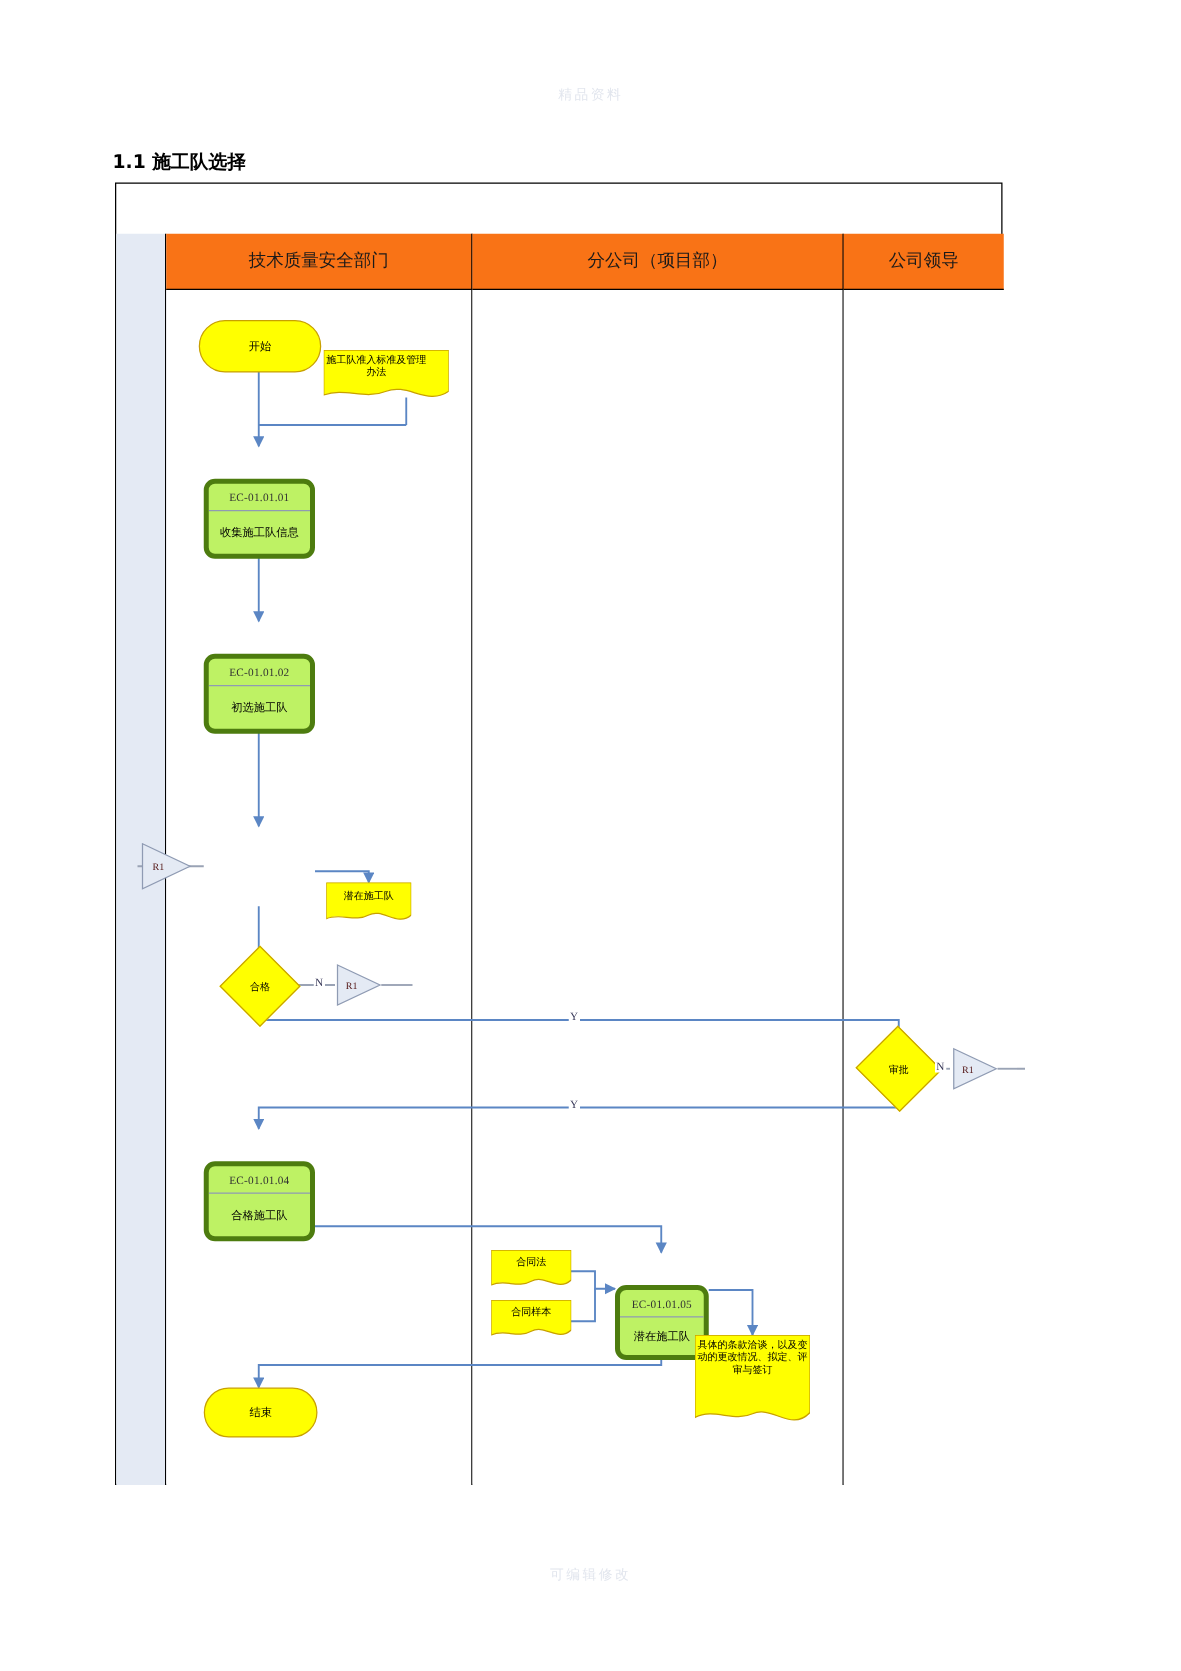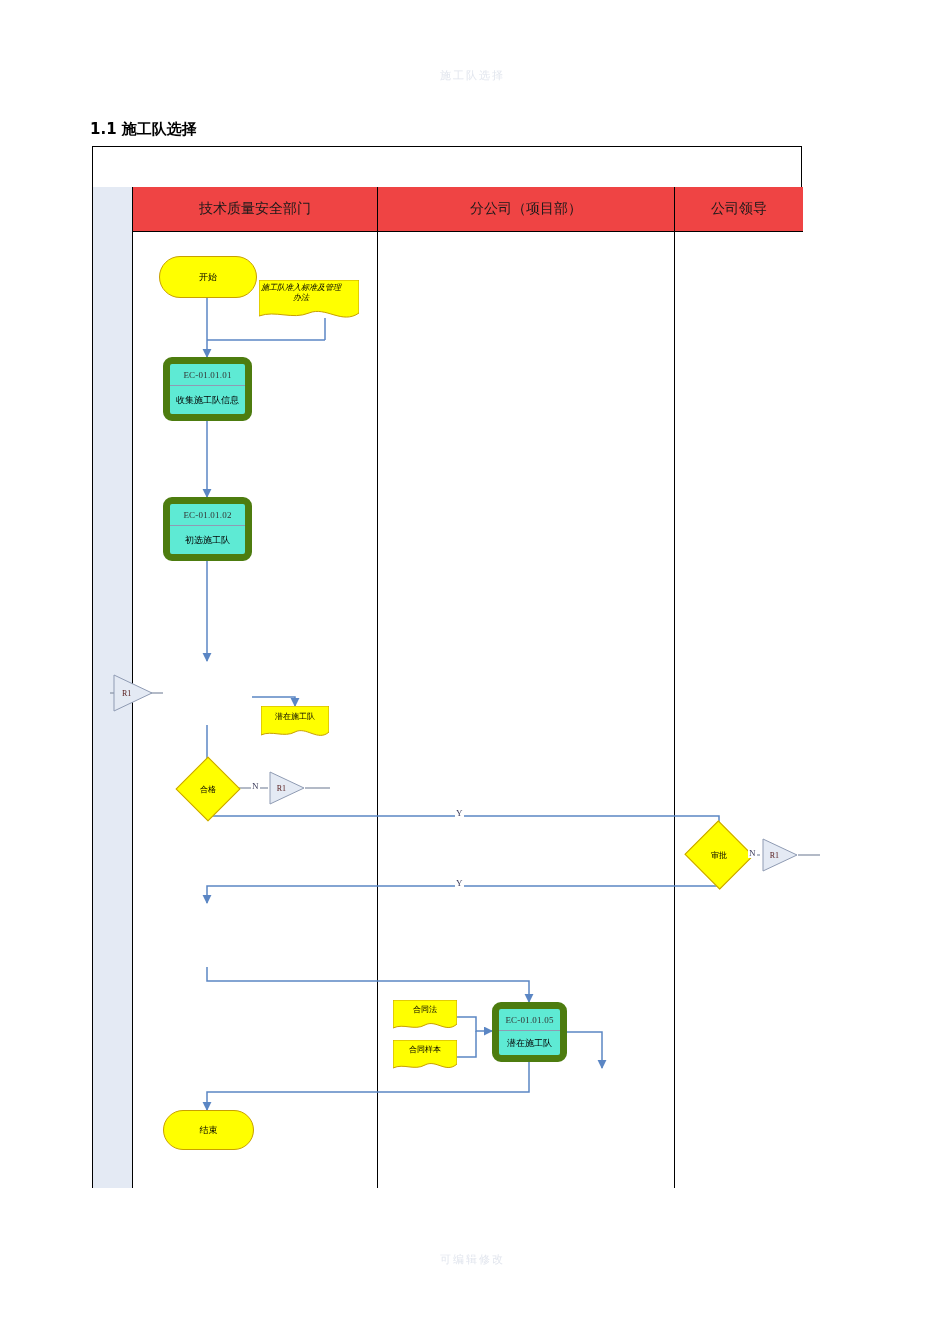--- a/index.html
+++ b/index.html
@@ -31,21 +31,21 @@
     position:absolute;left:0;top:0;width:710px;height:40px;
     background:#e4eaf4;border-bottom:1px solid #000;box-sizing:border-box;
     font-family:"Liberation Serif","DejaVu Serif",serif;
     font-size:19px;color:#1a1a1a;padding:7px 0 0 8px;box-sizing:border-box;
   }
   #left-strip{
     position:absolute;left:0;top:40px;width:40px;height:1001px;
     background:#e4eaf4;border-right:1px solid #000;box-sizing:border-box;
   }
   .lane-head{
-    position:absolute;top:40px;height:45px;background:#ef4444;
+    position:absolute;top:40px;height:45px;background:#f97316;
     border-bottom:1px solid #000;border-right:1px solid #000;
     box-sizing:border-box;display:flex;align-items:center;justify-content:center;
     font-size:14px;color:#1a1a1a;
     font-family:"DejaVu Sans","Liberation Sans",sans-serif;
   }
   .lane-body{
     position:absolute;top:85px;height:956px;
     border-right:1px solid #000;box-sizing:border-box;background:#fff;
   }
   #lane-head-0{left:40px;width:245px;}
@@ -61,22 +61,22 @@
 
   
   .term{
     position:absolute;background:#ffff00;border:1px solid #c8a000;
     border-radius:22px;display:flex;align-items:center;justify-content:center;
     font-size:9px;color:#000;
     font-family:"DejaVu Sans","Liberation Sans",sans-serif;
   }
   
   .proc{
-    position:absolute;background:#5eead4;border:7px solid #4d7c0f;
-    border-radius:9px;overflow:hidden;box-sizing:border-box;
+    position:absolute;background:#bef264;border:4px solid #4d7c0f;
+    border-radius:9px;overflow:hidden;box-sizing:border-box;margin-top:26px;
   }
   .proc .hd{
     height:22px;border-bottom:1px solid #8f9bb3;box-sizing:border-box;
     display:flex;align-items:center;justify-content:center;
     font-size:9px;color:#333;letter-spacing:.2px;
     font-family:"Liberation Serif","DejaVu Serif",serif;
   }
   .proc .bd{
     height:calc(100% - 22px);display:flex;align-items:center;justify-content:center;
     font-size:9px;color:#000;text-align:center;
@@ -109,21 +109,21 @@
     font-family:"Liberation Serif","DejaVu Serif",serif;z-index:2;
   }
   .edge-lbl{
     position:absolute;font-size:9px;color:#3a3a5a;background:#fff;
     padding:0 1px;font-family:"Liberation Serif","DejaVu Serif",serif;
   }
 </style>
 </head>
 <body>
 
-<div class="wm" id="wm-top">施工队选择</div>
+<div class="wm" id="wm-top">精品资料</div>
 <div class="wm" id="wm-bottom">可编辑修改</div>
 
 <div id="page-title">1.1 施工队选择</div>
 
 <div id="swimlane">
   <div id="left-strip"></div>
 
   <div class="lane-head" id="lane-head-0">技术质量安全部门</div>
   <div class="lane-head" id="lane-head-1">分公司（项目部）</div>
   <div class="lane-head" id="lane-head-2">公司领导</div>
@@ -175,21 +175,21 @@
     <path d="M567,1032 L602,1032 L602,1068" marker-end="url(#ah)"></path>
 
     <path d="M529,1062 L529,1092 L207,1092 L207,1110" marker-end="url(#ah)"></path>
   </g>
 </svg>
 
 <div id="canvas">
 
   <div class="term" style="left:159px;top:256px;width:96px;height:40px;">开始</div>
 
-  <div class="note" style="left:259px;top:280px;width:84px;height:44px;font-style:italic;">
+  <div class="note" style="left:259px;top:280px;width:84px;height:44px;">
     <svg width="100" height="44" viewBox="0 0 100 44" preserveAspectRatio="none">
       <path d="M0,0 H100 V33 C83,45 67,26 50,33 C33,40 17,30 0,36 Z" fill="#ffff00" stroke="#c8a000" stroke-width="1"></path>
     </svg>
     <div class="nt">施工队准入标准及管理办法</div>
   </div>
 
   <div class="proc" style="left:163px;top:357px;width:89px;height:64px;">
     <div class="hd">EC-01.01.01</div>
     <div class="bd">收集施工队信息</div>
   </div>
@@ -236,36 +236,46 @@
   </div>
   <div class="edge-lbl" style="left:748px;top:848px;">N</div>
 
   <div class="conn" style="left:761px;top:837px;width:38px;height:36px;">
     <svg width="38" height="36" viewBox="0 0 38 36">
       <path d="M2,2 L36,18 L2,34 Z" fill="#e4eaf4" stroke="#8f9bb3" stroke-width="1"></path>
     </svg>
     <div class="lbl">R1</div>
   </div>
 
+  <div class="proc" style="left:163px;top:903px;width:89px;height:64px;">
+    <div class="hd">EC-01.01.04</div>
+    <div class="bd">合格施工队</div>
+  </div>
 
   <div class="note" style="left:393px;top:1000px;width:64px;height:34px;">
     <svg width="64" height="34" viewBox="0 0 64 34" preserveAspectRatio="none">
       <path d="M0,0 H64 V24 C53,34 43,19 32,25 C21,31 11,23 0,28 Z" fill="#ffff00" stroke="#c8a000" stroke-width="1"></path>
     </svg>
     <div class="nt" style="padding-top:5px;">合同法</div>
   </div>
 
   <div class="note" style="left:393px;top:1040px;width:64px;height:34px;">
     <svg width="64" height="34" viewBox="0 0 64 34" preserveAspectRatio="none">
       <path d="M0,0 H64 V24 C53,34 43,19 32,25 C21,31 11,23 0,28 Z" fill="#ffff00" stroke="#c8a000" stroke-width="1"></path>
     </svg>
     <div class="nt" style="padding-top:5px;">合同样本</div>
   </div>
 
   <div class="proc" style="left:492px;top:1002px;width:75px;height:60px;">
     <div class="hd">EC-01.01.05</div>
     <div class="bd">潜在施工队</div>
   </div>
 
+  <div class="note" style="left:556px;top:1068px;width:92px;height:78px;">
+    <svg width="92" height="78" viewBox="0 0 92 78" preserveAspectRatio="none">
+      <path d="M0,0 H92 V62 C77,78 62,56 46,63 C31,70 15,58 0,66 Z" fill="#ffff00" stroke="#c8a000" stroke-width="1"></path>
+    </svg>
+    <div class="nt">具体的条款洽谈，以及变动的更改情况、拟定、评审与签订</div>
+  </div>
 
   <div class="term" style="left:163px;top:1110px;width:89px;height:38px;">结束</div>
 
 </div>
 
 </body></html>

